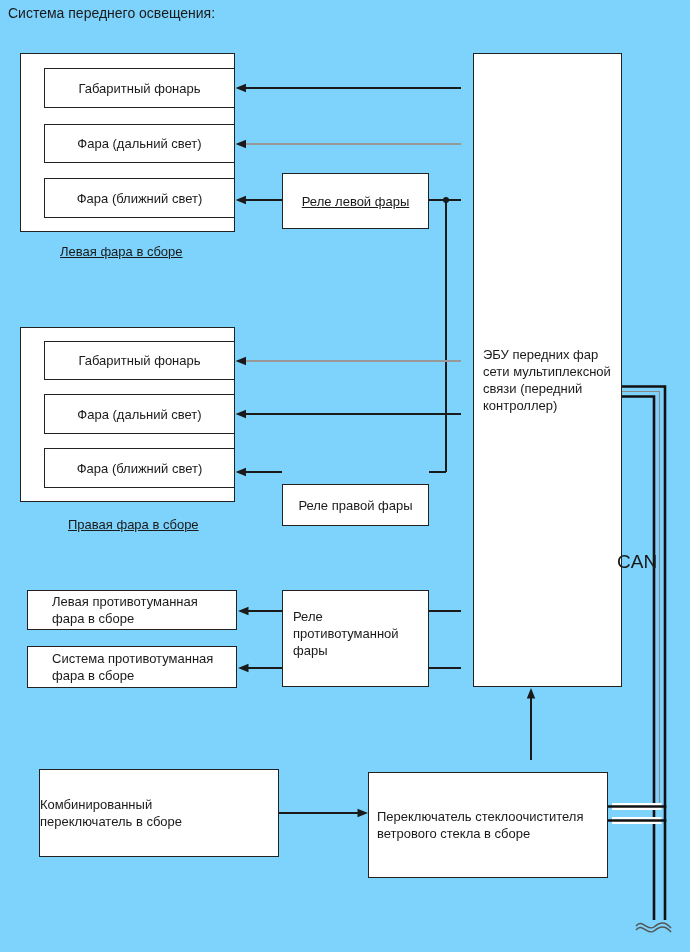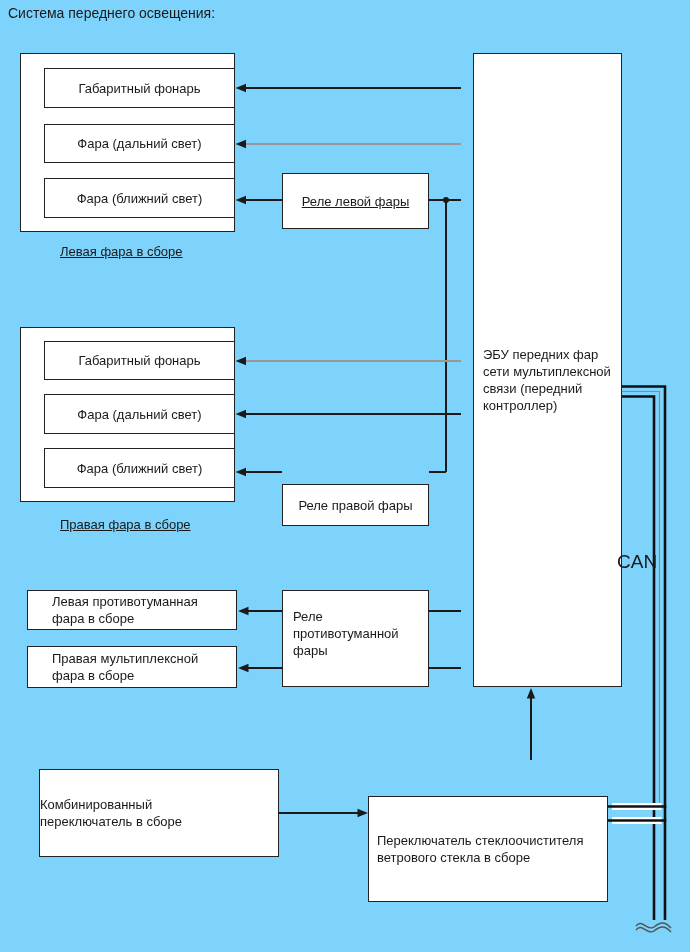--- a/index.html
+++ b/index.html
@@ -120,40 +120,40 @@
   <div class="box" style="left:20px; top:53px; width:215px; height:179px;"></div>
   <div class="box center-both" style="left:44px; top:68px; width:191px; height:40px;">Габаритный фонарь</div>
   <div class="box center-both" style="left:44px; top:124px; width:191px; height:39px;">Фара (дальний свет)</div>
   <div class="box center-both" style="left:44px; top:178px; width:191px; height:40px;">Фара (ближний свет)</div>
   <div class="caption" style="left:60px; top:244px;">Левая фара в сборе</div>
 
   <div class="box" style="left:20px; top:327px; width:215px; height:175px;"></div>
   <div class="box center-both" style="left:44px; top:341px; width:191px; height:39px;">Габаритный фонарь</div>
   <div class="box center-both" style="left:44px; top:394px; width:191px; height:40px;">Фара (дальний свет)</div>
   <div class="box center-both" style="left:44px; top:448px; width:191px; height:40px;">Фара (ближний свет)</div>
-  <div class="caption" style="left:60px; top:517px;">Правая фара в сборе</div>
+  <div class="caption" style="left:68px; top:517px;">Правая фара в сборе</div>
 
   <div class="box center-both" style="left:282px; top:173px; width:147px; height:56px;text-decoration:underline;">Реле левой фары</div>
   <div class="box center-both" style="left:282px; top:445px; width:147px; height:42px;margin-top:39px;">Реле правой фары</div>
 
   <div class="box prewrap" style="left:461px; top:53px; width:149px; height:634px; padding:292px 4px 0 9px;margin-left:12px;">ЭБУ передних фар
 сети мультиплексной
 связи (передний
 контроллер)</div>
 
   <div class="box vcenter prewrap" style="left:27px; top:590px; width:210px; height:40px; padding-left:24px;">Левая противотуманная
 фара в сборе</div>
-  <div class="box vcenter prewrap" style="left:27px; top:646px; width:210px; height:42px; padding-left:24px;">Правая мультиплексной
+  <div class="box vcenter prewrap" style="left:27px; top:646px; width:210px; height:42px; padding-left:24px;">Система противотуманная
 фара в сборе</div>
 
   <div class="box prewrap" style="left:282px; top:590px; width:147px; height:97px; padding:17px 4px 0 10px;">Реле
 противотуманной
 фары</div>
 
   <div class="box vcenter prewrap" style="left:39px; top:769px; width:240px; height:88px; ">Комбинированный
 переключатель в сборе</div>
 
-  <div class="box vcenter prewrap" style="left:368px; top:796px; width:240px; height:106px; padding-left:8px;">Переключатель стеклоочистителя
+  <div class="box vcenter prewrap" style="left:368px; top:772px; width:240px; height:106px; padding-left:8px;">Переключатель стеклоочистителя
 ветрового стекла в сборе</div>
 
   <div class="bus-label">CAN</div>
 
 </div>
 
 </body></html>

